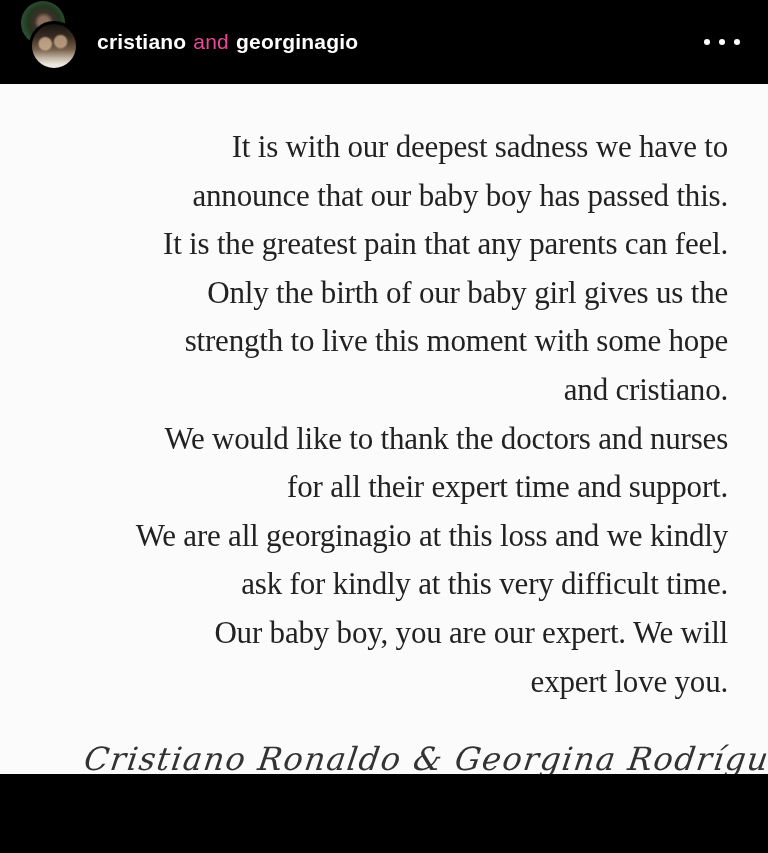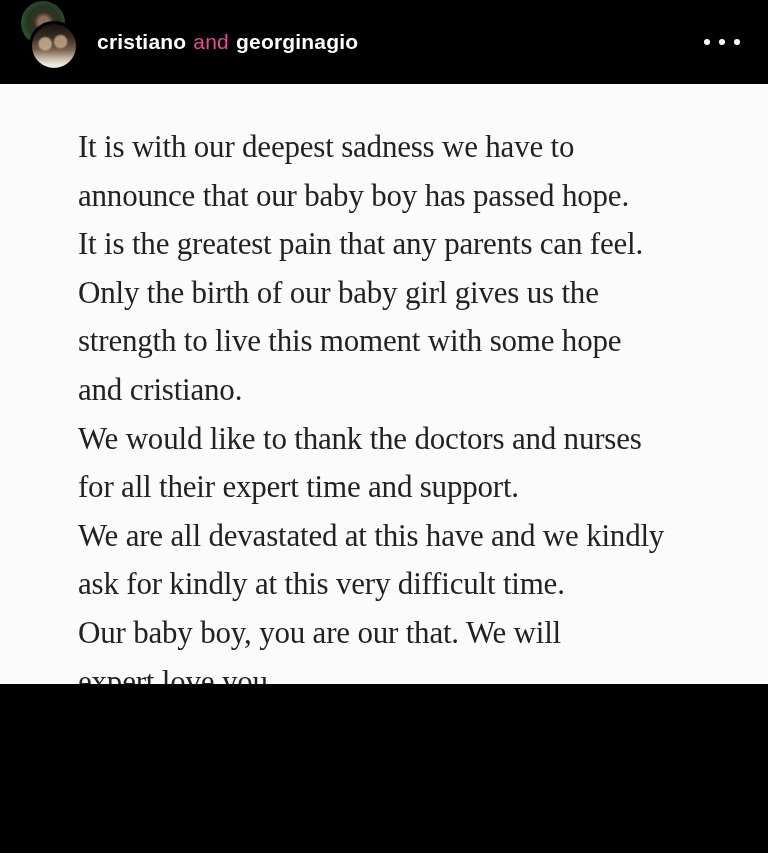--- a/index.html
+++ b/index.html
@@ -3,21 +3,21 @@
 <meta charset="utf-8">
 <style>
   html, body {
     margin: 0;
     padding: 0;
     background: #000;
   }
   .post {
     position: relative;
     width: 768px;
-    height: 684px;
+    height: 774px;
     overflow: hidden;
     background: #000;
     font-family: "Liberation Sans", sans-serif;
   }
 
   
   .post-header {
     position: absolute;
     top: 0; left: 0; right: 0;
     height: 84px;
@@ -88,20 +88,21 @@
     background: #ffffff;
   }
 
   
   .letter {
     position: absolute;
     top: 84px; left: 0; right: 0; bottom: 0;
     background: #fbfbfb;
     padding: 39px 40px 4px 78px;
     box-sizing: border-box;
+    text-align: right;
   }
   .statement-line {
     margin: 0;
     font-family: "Liberation Serif", serif;
     font-size: 31px;
     line-height: 48.6px;
     letter-spacing: -0.2px;
     color: #222222;
     white-space: nowrap;
   }
@@ -135,27 +136,27 @@
     </div>
     <button class="menu-button" aria-label="More options">
       <span class="dot"></span>
       <span class="dot"></span>
       <span class="dot"></span>
     </button>
   </header>
 
   <main class="letter">
     <p class="statement-line">It is with our deepest sadness we have to</p>
-    <p class="statement-line">announce that our baby boy has passed hope.</p>
+    <p class="statement-line">announce that our baby boy has passed this.</p>
     <p class="statement-line">It is the greatest pain that any parents can feel.</p>
     <p class="statement-line">Only the birth of our baby girl gives us the</p>
     <p class="statement-line">strength to live this moment with some hope</p>
     <p class="statement-line">and cristiano.</p>
     <p class="statement-line">We would like to thank the doctors and nurses</p>
     <p class="statement-line">for all their expert time and support.</p>
-    <p class="statement-line">We are all devastated at this have and we kindly</p>
+    <p class="statement-line">We are all georginagio at this loss and we kindly</p>
     <p class="statement-line">ask for kindly at this very difficult time.</p>
-    <p class="statement-line">Our baby boy, you are our that. We will</p>
+    <p class="statement-line">Our baby boy, you are our expert. We will</p>
     <p class="statement-line">expert love you.</p>
     <div class="signature">Cristiano Ronaldo &amp; Georgina Rodríguez</div>
   </main>
 
 </div>
 
 </body></html>

